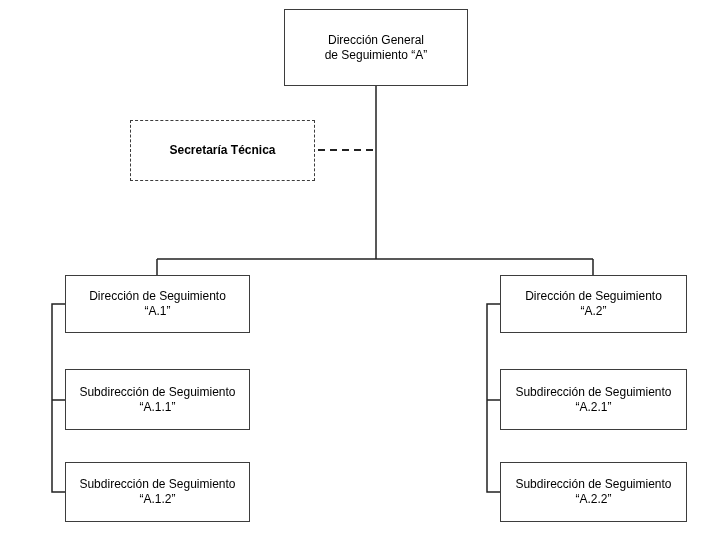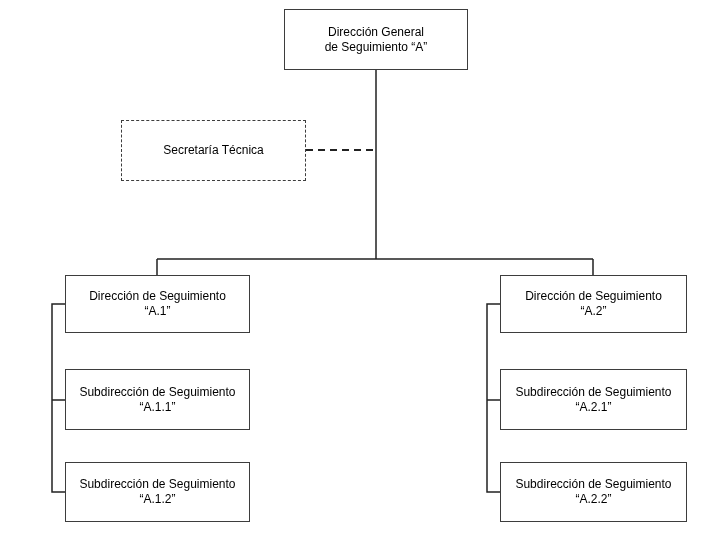--- a/index.html
+++ b/index.html
@@ -29,22 +29,22 @@
     justify-content: center;
     text-align: center;
     background: #ffffff;
     border: 1.5px solid #3d3d3d;
     font-size: 12px;
     line-height: 15px;
     padding: 2px 6px;
   }
   .org-box .box-line { display: block; white-space: nowrap; }
 
-  #box-root { left: 284px; top: 9px;   width: 184px; height: 61px; }
-  #box-sec  { left: 121px; top: 120px; width: 185px; height: 61px; border-style: dashed; }
+  #box-root { left: 284px; top: 9px;   width: 184px; height: 77px; }
+  #box-sec  { left: 130px; top: 120px; width: 185px; height: 61px; border-style: dashed; font-weight: bold; }
   #box-a1   { left: 65px;  top: 275px; width: 185px; height: 58px; }
   #box-a11  { left: 65px;  top: 369px; width: 185px; height: 61px; }
   #box-a12  { left: 65px;  top: 462px; width: 185px; height: 60px; }
   #box-a2   { left: 500px; top: 275px; width: 187px; height: 58px; }
   #box-a21  { left: 500px; top: 369px; width: 187px; height: 61px; }
   #box-a22  { left: 500px; top: 462px; width: 187px; height: 60px; }
 </style>
 </head>
 <body>
 

